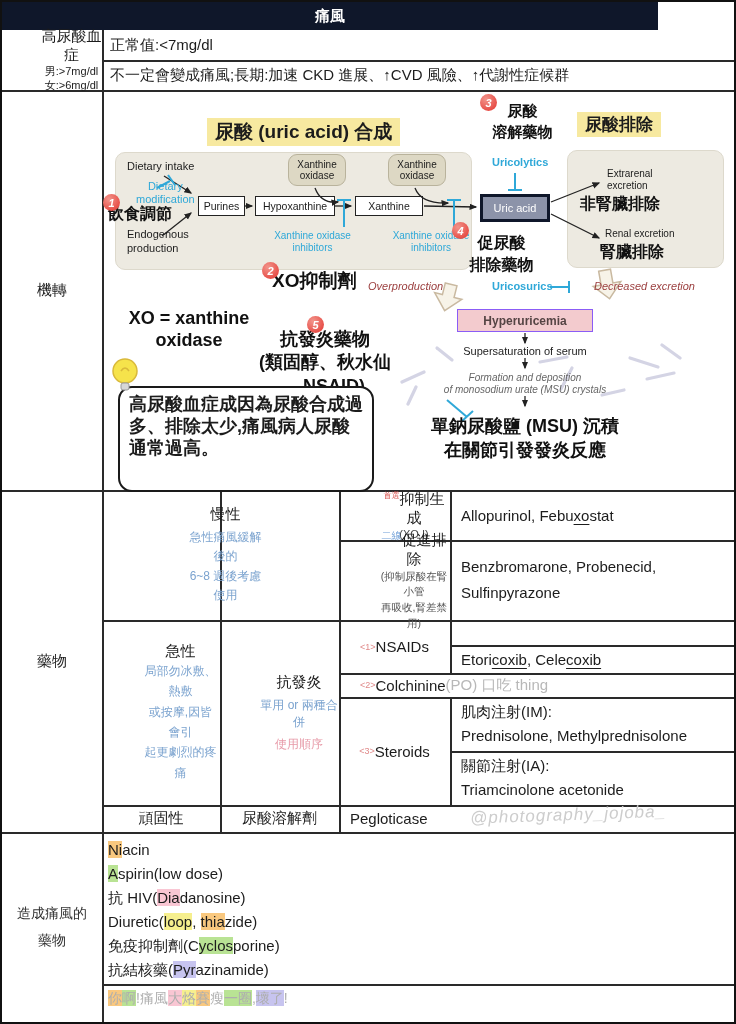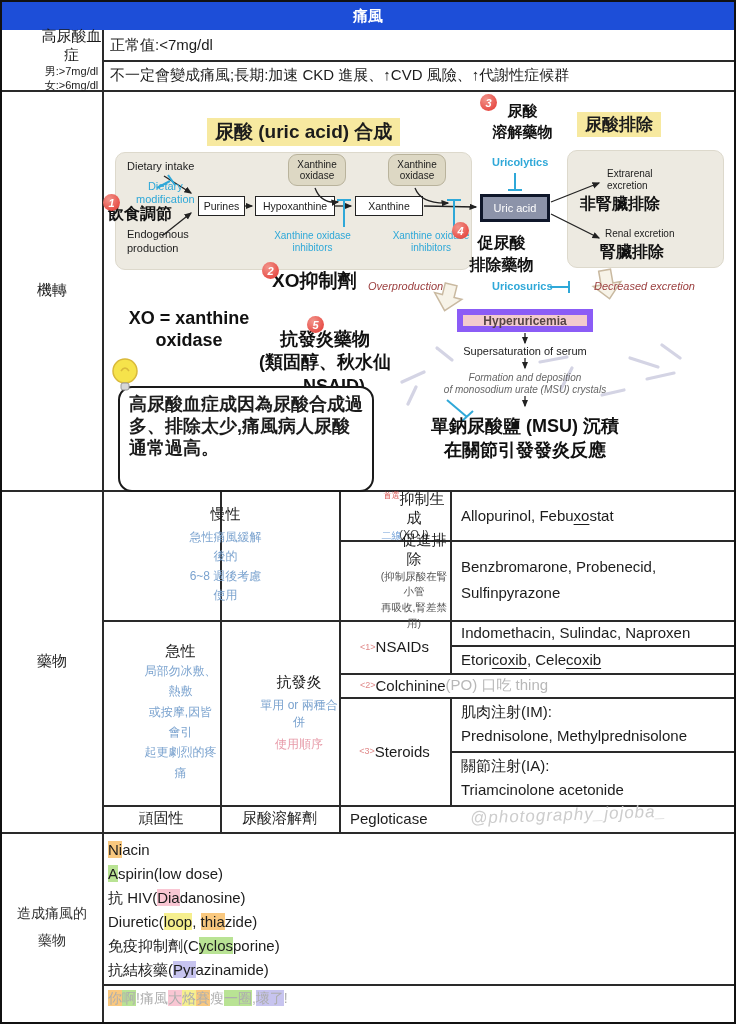--- a/index.html
+++ b/index.html
@@ -5,21 +5,21 @@
   html,body{margin:0;padding:0;background:#888;}
   .page{position:relative;width:736px;height:1024px;margin:0 auto;background:#fff;
         border:2px solid #111;box-sizing:border-box;overflow:hidden;
         font-family:"Liberation Sans", sans-serif;color:#1c1c1c;}
   .abs{position:absolute;box-sizing:border-box;}
   .pre{white-space:pre-line;}
   .center{display:flex;align-items:center;justify-content:center;text-align:center;}
   .col{display:flex;flex-direction:column;align-items:center;justify-content:center;text-align:center;padding-left:39px;}
   .hl,.vl{position:absolute;background:#2a2a2a;}
   .hl{height:1.5px;} .vl{width:1.5px;}
-  .title-bar{left:0;top:0;width:732px;height:28px;background:#1d4ed8;color:#fff;
+  .title-bar{left:0;top:0;width:656px;height:28px;background:#0f172a;color:#fff;
              font-size:15px;font-weight:bold;}
   .small-ref{font-size:11px;color:#222;line-height:1.25;}
   .blue-note{color:#7ba3cf;}
   .pink-note{color:#e79aa8;}
   .num{position:absolute;width:17px;height:17px;border-radius:50%;
        background:radial-gradient(circle at 35% 30%, #f2948b, #e3342e);
        color:#fff;font-size:11px;font-weight:bold;font-style:italic;
        display:flex;align-items:center;justify-content:center;z-index:6;}
   .ybox{background:#f7e9a0;padding:1px 8px;font-weight:bold;}
   .diagram-box{background:#edeae1;border:1px solid #ddd9cc;border-radius:10px;}
@@ -182,21 +182,21 @@
 
     <div class="abs" style="left:390px;top:190px;color:#2fa8d8;font-size:11px;font-weight:bold;z-index:3;">Uricosurics</div>
     <div class="abs darkred" style="left:492px;top:190px;z-index:3;">Decreased excretion</div>
 
     <div class="abs bold-cn" style="left:170px;top:178px;font-size:19px;z-index:3;">XO抑制劑</div>
     <div class="abs darkred" style="left:266px;top:190px;z-index:3;">Overproduction</div>
 
     <div class="abs pre bold-cn" style="left:368px;top:10px;width:105px;text-align:center;font-size:15px;line-height:1.4;z-index:3;">尿酸
 溶解藥物</div>
 
-    <div class="abs center" style="left:355px;top:219px;width:136px;height:23px;background:#f3cbce;border:6px solid #8b5cf6;color:#544;font-weight:bold;font-size:12px;z-index:3;">Hyperuricemia</div>
+    <div class="abs center" style="left:355px;top:219px;width:136px;height:23px;background:#f3cbce;border:1px solid #8b5cf6;color:#544;font-weight:bold;font-size:12px;z-index:3;">Hyperuricemia</div>
     <div class="abs" style="left:350px;top:255px;width:146px;text-align:center;font-size:11px;z-index:3;">Supersaturation of serum</div>
     <div class="abs pre" style="left:328px;top:282px;width:190px;text-align:center;font-style:italic;font-size:10px;color:#666;line-height:1.2;z-index:3;">Formation and deposition
 of monosodium urate (MSU) crystals</div>
     <div class="abs pre bold-cn" style="left:295px;top:324px;width:256px;text-align:center;font-size:18px;line-height:1.35;z-index:3;">單鈉尿酸鹽 (MSU) 沉積
 在關節引發發炎反應</div>
 
     <div class="abs pre bold-cn" style="left:12px;top:218px;width:150px;text-align:center;font-size:18px;line-height:1.2;z-index:3;">XO = xanthine
 oxidase</div>
     <div class="abs pre bold-cn" style="left:118px;top:238px;width:210px;text-align:center;font-size:18px;line-height:1.3;z-index:4;">抗發炎藥物
 (類固醇、秋水仙
@@ -241,23 +241,20 @@
 起更劇烈的疼痛</div>
   </div>
   <div class="abs col" style="left:219px;top:618px;width:117px;height:185px;gap:5px;">
     <div style="font-size:15px;">抗發炎</div>
     <div class="blue-note" style="font-size:12px;">單用 or 兩種合併</div>
     <div class="pink-note" style="font-size:12px;">使用順序</div>
   </div>
   <div class="abs center" style="left:338px;top:618px;width:109px;height:53px;font-size:15px;">
       <span class="seg-sup">&lt;1&gt;</span>
       <span>NSAIDs</span>
-    </div>
-  <div class="abs cellpad" style="left:449px;top:618px;width:282px;height:25px;">
-      <span>Indomethacin, Sulindac, Naproxen</span>
     </div>
   <div class="abs cellpad" style="left:449px;top:643px;width:282px;height:28px;">
       <span>Etori</span>
       <span class="u">coxib</span>
       <span>, Cele</span>
       <span class="u">coxib</span>
     </div>
   <div class="abs cellpad" style="left:338px;top:671px;width:393px;height:24px;padding-left:20px;">
       <span class="seg-sup">&lt;2&gt;</span>
       <span>Colchinine </span>

